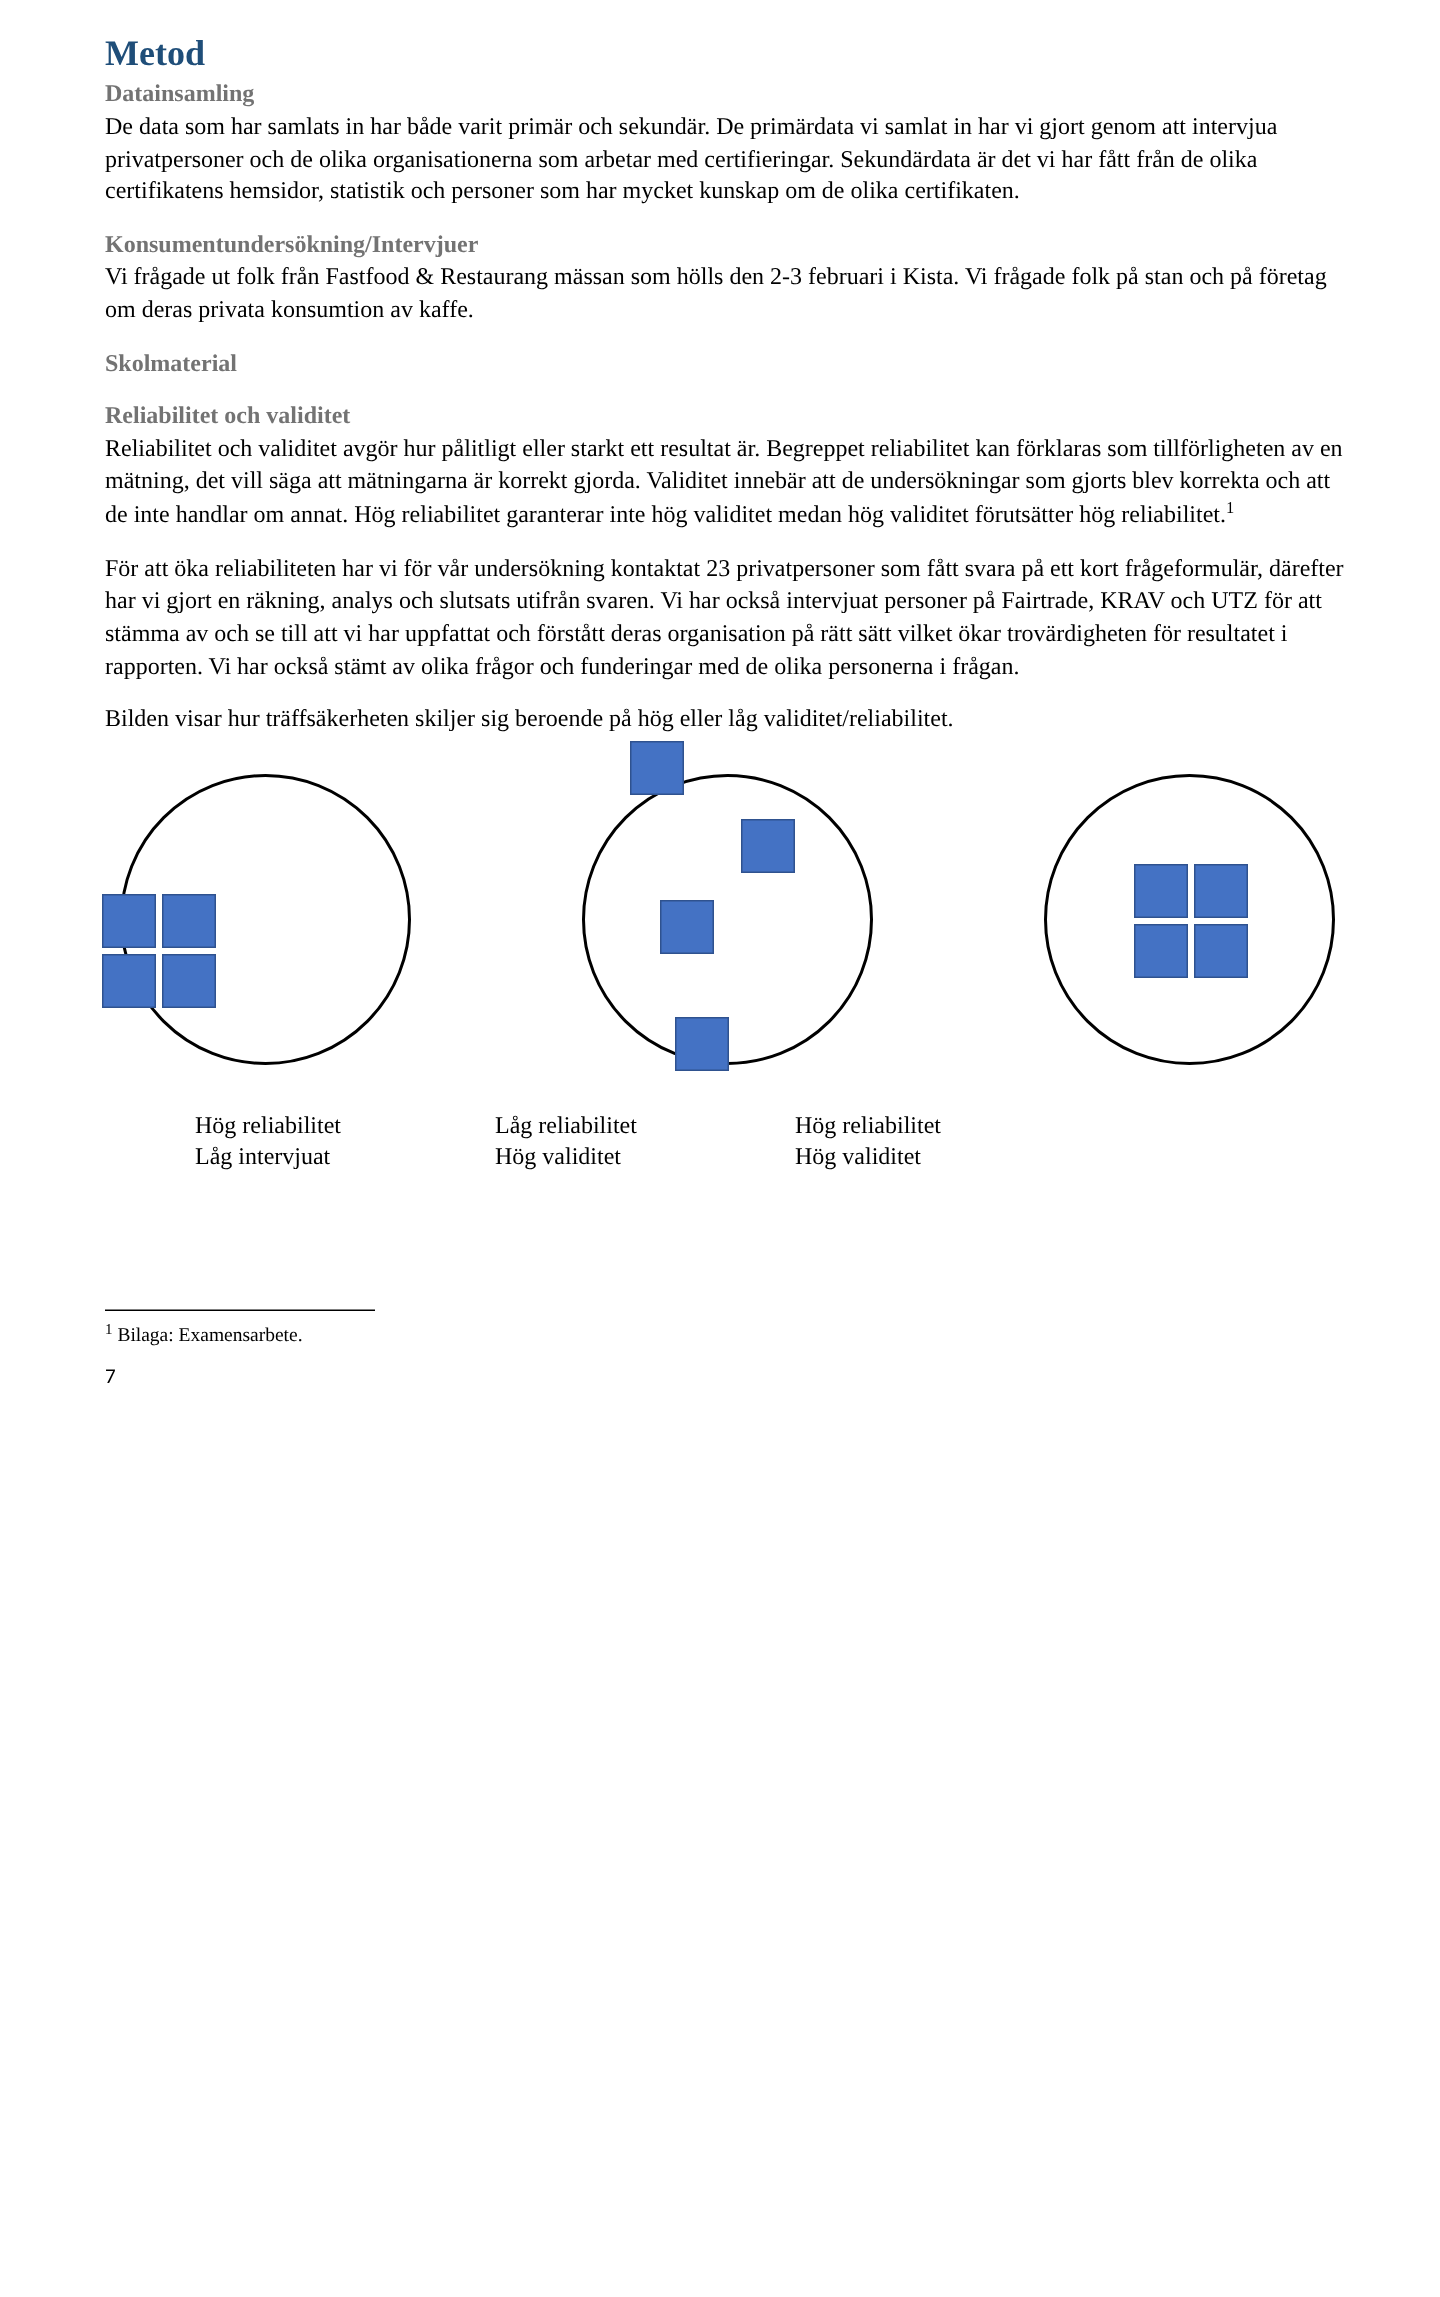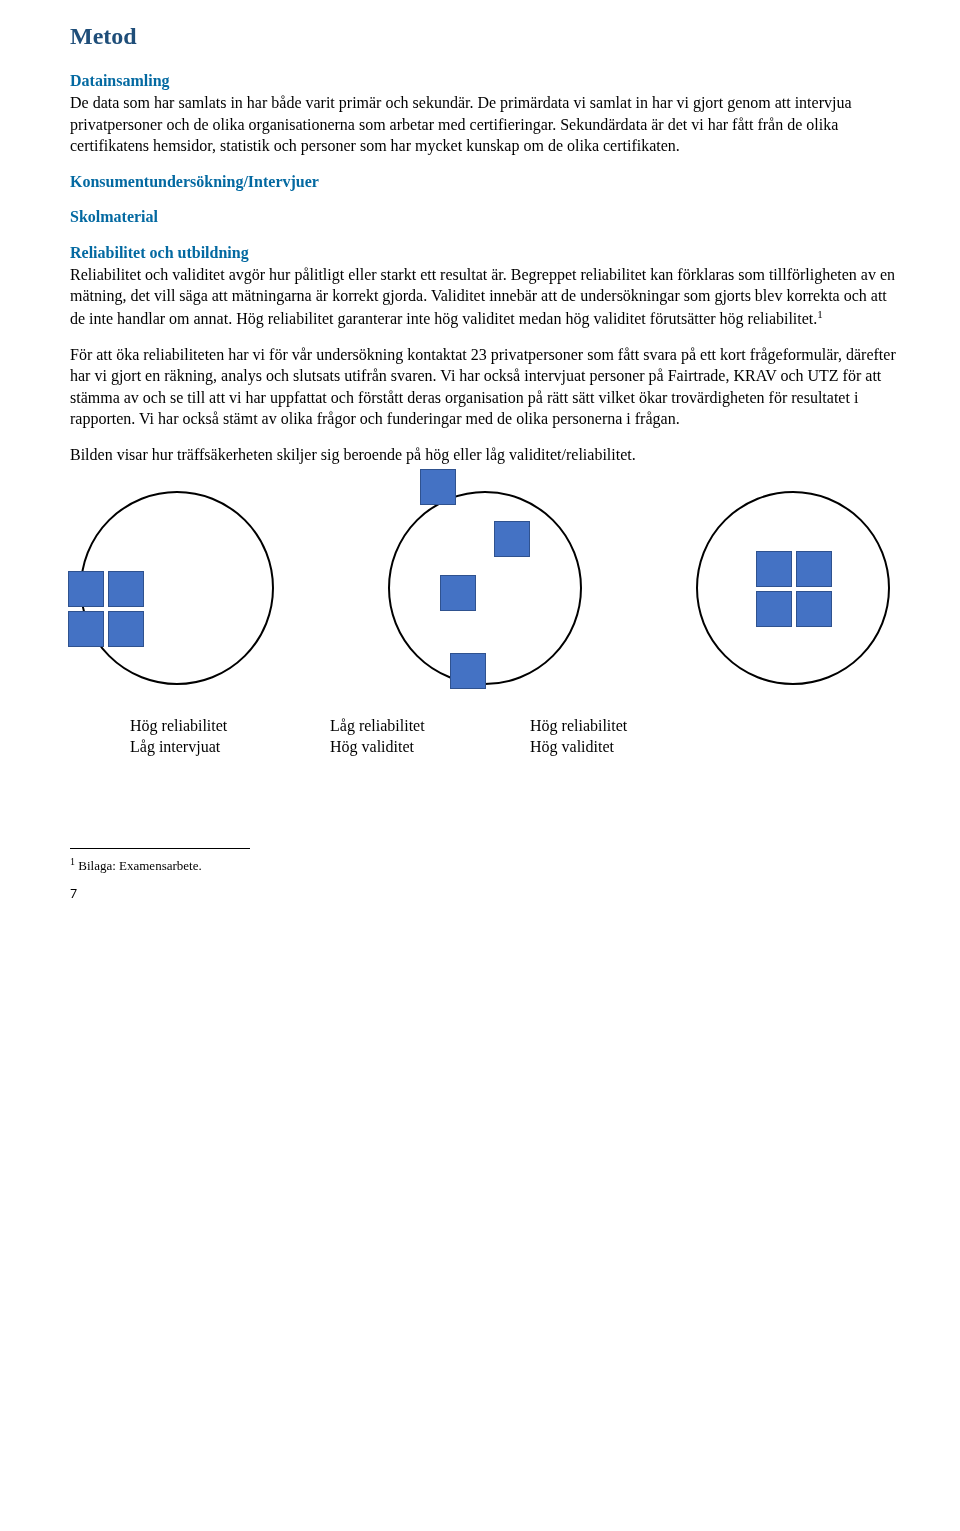--- a/index.html
+++ b/index.html
@@ -10,25 +10,24 @@
     margin: 0;
     padding: 20px 60px 30px 70px;
     width: 960px;
     box-sizing: border-box;
     background: #fff;
   }
   .title {
     color: #1F4E79;
     font-size: 24px;
     font-weight: bold;
-    margin-bottom: 18px;
     font-family: "Times New Roman", Times, serif;
   }
   .subheading {
-    color: #0369a1;
+    color: #737373;
     font-weight: bold;
     font-size: 16px;
     margin-top: 14px;
   }
   p { margin: 0 0 14px 0; }
   .para-block { margin-bottom: 14px; }
   .diagram-row {
     display: flex;
     justify-content: space-between;
     align-items: flex-start;
@@ -86,28 +85,29 @@
 
 <div class="title">Metod</div>
 
 <div class="para-block">
   <span class="subheading">Datainsamling</span><br>
   <span>De data som har samlats in har både varit primär och sekundär. De primärdata vi samlat in har vi gjort genom att intervjua privatpersoner och de olika organisationerna som arbetar med certifieringar. Sekundärdata är det vi har fått från de olika certifikatens hemsidor, statistik och personer som har mycket kunskap om de olika certifikaten.</span>
 </div>
 
 <div class="para-block">
   <span class="subheading">Konsumentundersökning/Intervjuer</span><br>
+  <span>Vi frågade ut folk från Fastfood &amp; Restaurang mässan som hölls den 2-3 februari i Kista. Vi frågade folk på stan och på företag om deras privata konsumtion av kaffe.</span>
 </div>
 
 <div class="para-block">
   <span class="subheading">Skolmaterial</span><br>
 </div>
 
 <div class="para-block">
-  <span class="subheading">Reliabilitet och utbildning</span><br>
+  <span class="subheading">Reliabilitet och validitet</span><br>
   <span>Reliabilitet och validitet avgör hur pålitligt eller starkt ett resultat är. Begreppet reliabilitet kan förklaras som tillförligheten av en mätning, det vill säga att mätningarna är korrekt gjorda. Validitet innebär att de undersökningar som gjorts blev korrekta och att de inte handlar om annat. Hög reliabilitet garanterar inte hög validitet medan hög validitet förutsätter hög reliabilitet.</span><sup class="fn">1</sup>
 </div>
 
 <p>För att öka reliabiliteten har vi för vår undersökning kontaktat 23 privatpersoner som fått svara på ett kort frågeformulär, därefter har vi gjort en räkning, analys och slutsats utifrån svaren. Vi har också intervjuat personer på Fairtrade, KRAV och UTZ för att stämma av och se till att vi har uppfattat och förstått deras organisation på rätt sätt vilket ökar trovärdigheten för resultatet i rapporten. Vi har också stämt av olika frågor och funderingar med de olika personerna i frågan.</p>
 
 <p>Bilden visar hur träffsäkerheten skiljer sig beroende på hög eller låg validitet/reliabilitet.</p>
 
 <div class="diagram-row">
 
   <div class="diagram-cell">

